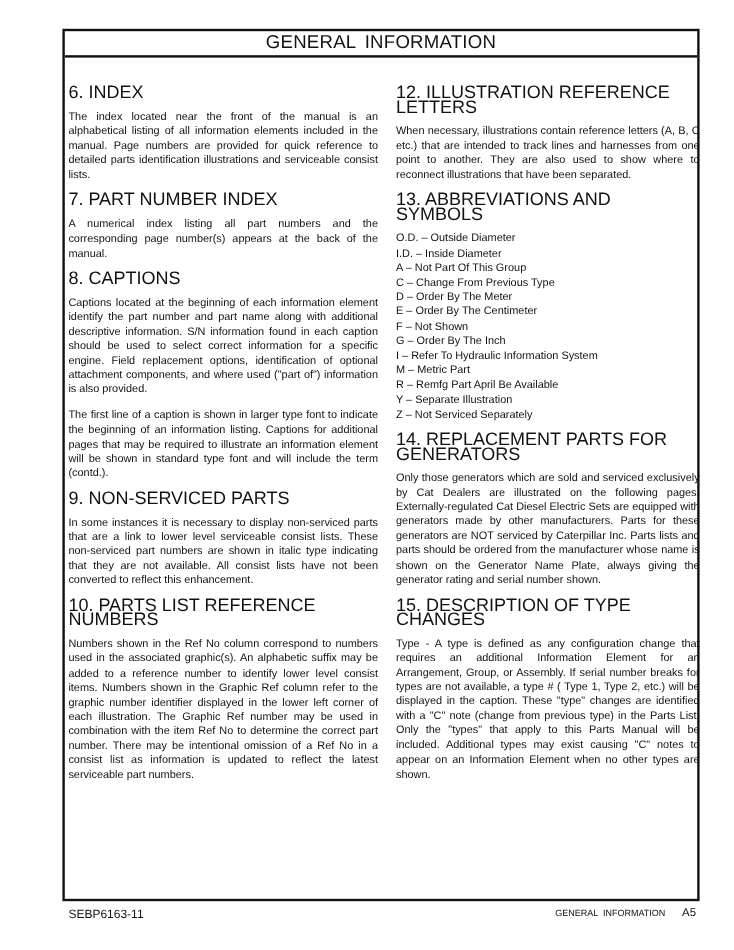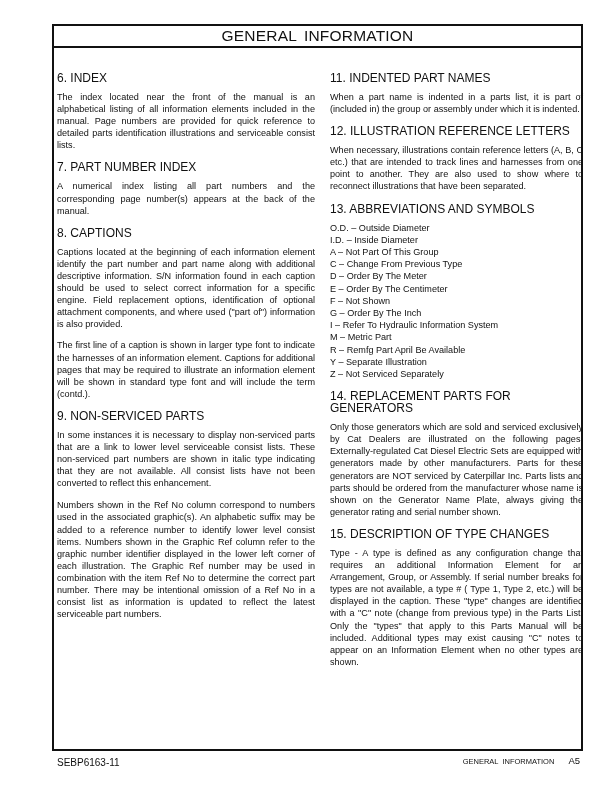--- a/index.html
+++ b/index.html
@@ -44,21 +44,21 @@
       width: 258px;
       font-size: 9.1px;
       line-height: 12.1px;
     }
     .col-left { left: 3px; }
     .col-right { left: 276px; width: 253px; }
     .section { margin-bottom: 10px; }
     .heading {
       margin: 0 0 7px 0;
       font-weight: normal;
-      font-size: 12px;
+      font-size: 15px;
       line-height: 12px;
     }
     .para {
       margin: 0 0 9px 0;
       text-align: justify;
     }
     .abbr-list {
       list-style: none;
       margin: 4px 0 9px 0;
       padding: 0;
@@ -97,36 +97,33 @@
       <h3 class="heading">6. INDEX</h3>
       <p class="para">The index located near the front of the manual is an alphabetical listing of all information elements included in the manual. Page numbers are provided for quick reference to detailed parts identification illustrations and serviceable consist lists.</p>
     </div>
     <div class="section">
       <h3 class="heading">7. PART NUMBER INDEX</h3>
       <p class="para">A numerical index listing all part numbers and the corresponding page number(s) appears at the back of the manual.</p>
     </div>
     <div class="section">
       <h3 class="heading">8. CAPTIONS</h3>
       <p class="para">Captions located at the beginning of each information element identify the part number and part name along with additional descriptive information. S/N information found in each caption should be used to select correct information for a specific engine. Field replacement options, identification of optional attachment components, and where used ("part of") information is also provided.</p>
-      <p class="para">The first line of a caption is shown in larger type font to indicate the harnesses of an information element. Captions for additional pages that may be required to illustrate an information element will be shown in standard type font and will include the term (contd.).</p>
+      <p class="para">The first line of a caption is shown in larger type font to indicate the beginning of an information listing. Captions for additional pages that may be required to illustrate an information element will be shown in standard type font and will include the term (contd.).</p>
     </div>
     <div class="section">
       <h3 class="heading">9. NON-SERVICED PARTS</h3>
       <p class="para">In some instances it is necessary to display non-serviced parts that are a link to lower level serviceable consist lists. These non-serviced part numbers are shown in italic type indicating that they are not available. All consist lists have not been converted to reflect this enhancement.</p>
     </div>
     <div class="section">
+      <h3 class="heading">10. PARTS LIST REFERENCE NUMBERS</h3>
       <p class="para">Numbers shown in the Ref No column correspond to numbers used in the associated graphic(s). An alphabetic suffix may be added to a reference number to identify lower level consist items. Numbers shown in the Graphic Ref column refer to the graphic number identifier displayed in the lower left corner of each illustration. The Graphic Ref number may be used in combination with the item Ref No to determine the correct part number. There may be intentional omission of a Ref No in a consist list as information is updated to reflect the latest serviceable part numbers.</p>
     </div>
   </div>
 
   <div class="col col-right">
-    <div class="section">
-      <h3 class="heading">11. INDENTED PART NAMES</h3>
-      <p class="para">When a part name is indented in a parts list, it is part of (included in) the group or assembly under which it is indented.</p>
-    </div>
     <div class="section">
       <h3 class="heading">12. ILLUSTRATION REFERENCE LETTERS</h3>
       <p class="para">When necessary, illustrations contain reference letters (A, B, C etc.) that are intended to track lines and harnesses from one point to another. They are also used to show where to reconnect illustrations that have been separated.</p>
     </div>
     <div class="section">
       <h3 class="heading">13. ABBREVIATIONS AND SYMBOLS</h3>
       <ul class="abbr-list">
         <li>O.D.  – Outside Diameter</li>
         <li>I.D.  – Inside Diameter</li>
         <li>A – Not Part Of This Group</li>

